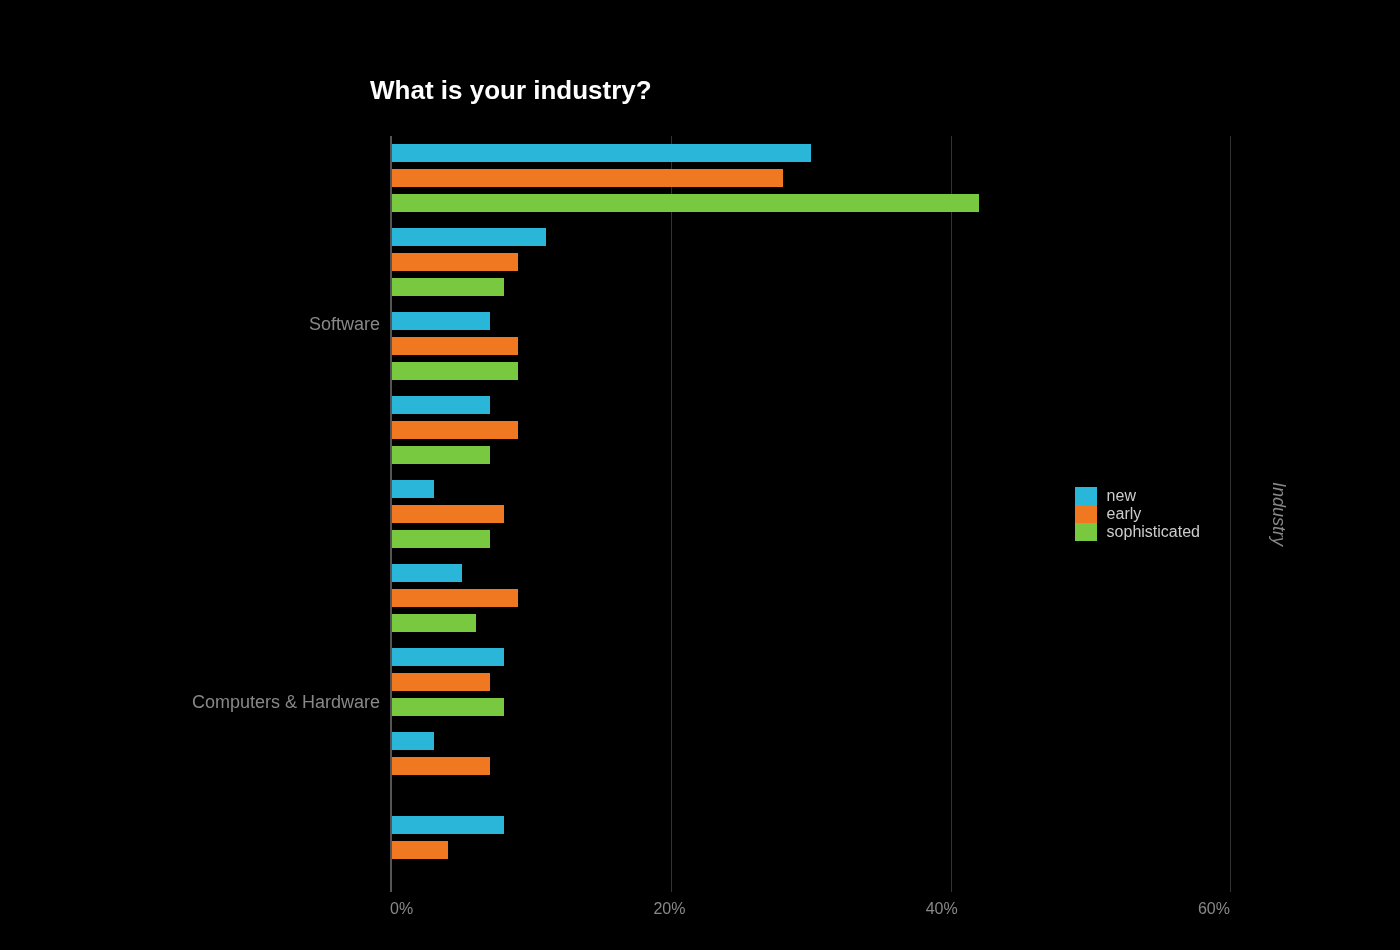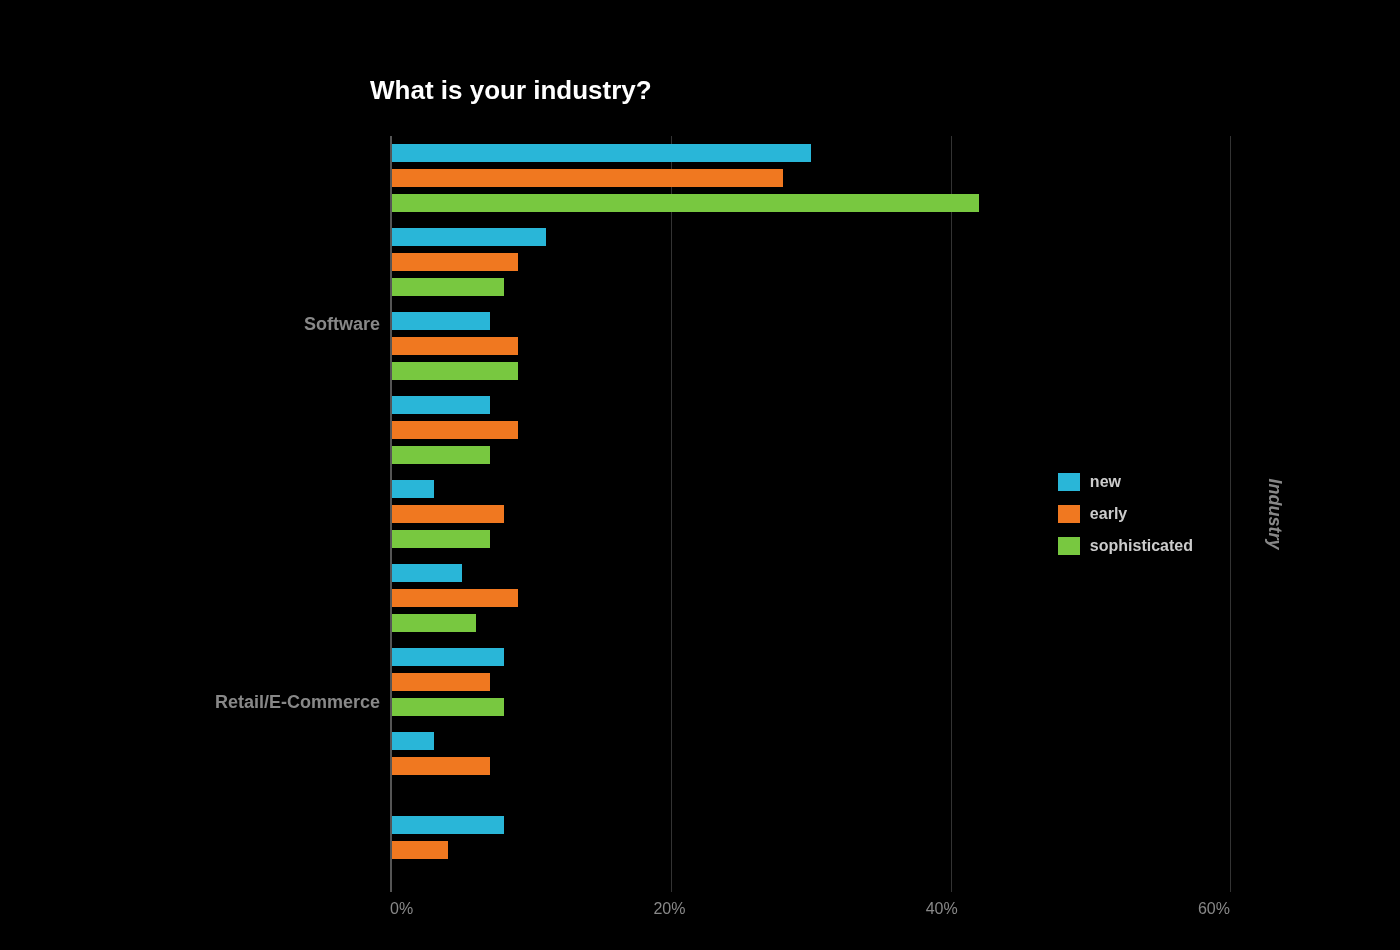--- a/index.html
+++ b/index.html
@@ -95,26 +95,25 @@
       margin-left: 220px;
       margin-top: 8px;
     }
     .x-label {
       font-size: 16px;
       color: #888;
       text-align: center;
     }
     .legend {
       position: absolute;
-      right: 17px;
+      right: 10px;
       top: 50%;
       transform: translateY(-50%);
       display: flex;
       flex-direction: column;
-      gap: 14px;
       background: #000;
       padding: 20px;
       text-align: center;
     }
     .legend-item {
       display: flex;
       align-items: center;
       gap: 10px;
       font-size: 16px;
       color: #ccc;
@@ -133,24 +132,24 @@
       color: #888;
       font-style: italic;
     }
   </style>
 </head>
 <body>
 
 <div class="chart-container">
   <div class="chart-title">What is your industry?</div>
 
-  <div style="display:flex; position:relative;font-weight:bold;">
+  <div style="display:flex; position:relative;">
     <div class="y-axis-labels" id="y-labels">
         <div class="y-label">Software</div>
-        <div class="y-label">Retail/E-Commerce</div>
+        <div class="y-label">Computers &amp; Hardware</div>
       </div>
 
     <div style="position:relative; flex:1;">
       <div class="bars-and-grid" id="bars-area">
         <div class="grid-lines" id="grid-lines">
             <div class="grid-line" style="position: absolute; left: 33.3333%; top: 0px; bottom: 0px; width: 1px; background: rgb(51, 51, 51);"></div>
             <div class="grid-line" style="position: absolute; left: 66.6667%; top: 0px; bottom: 0px; width: 1px; background: rgb(51, 51, 51);"></div>
             <div class="grid-line" style="position: absolute; left: 100%; top: 0px; bottom: 0px; width: 1px; background: rgb(51, 51, 51);"></div>
           </div>
       <div class="bar-group">

